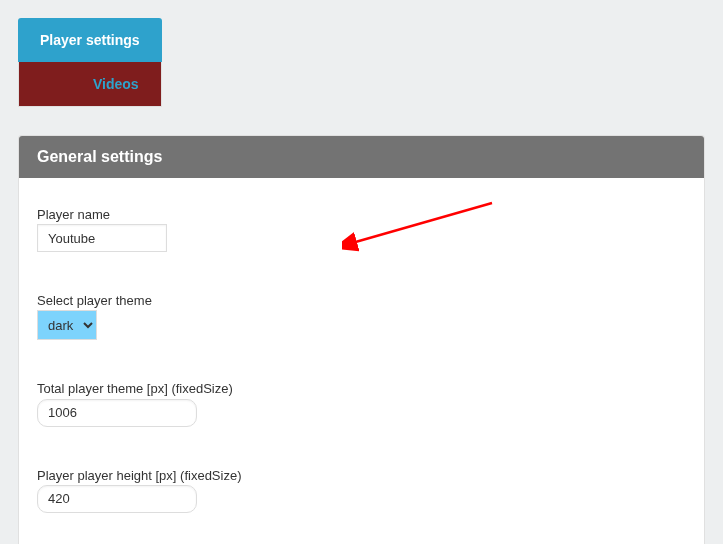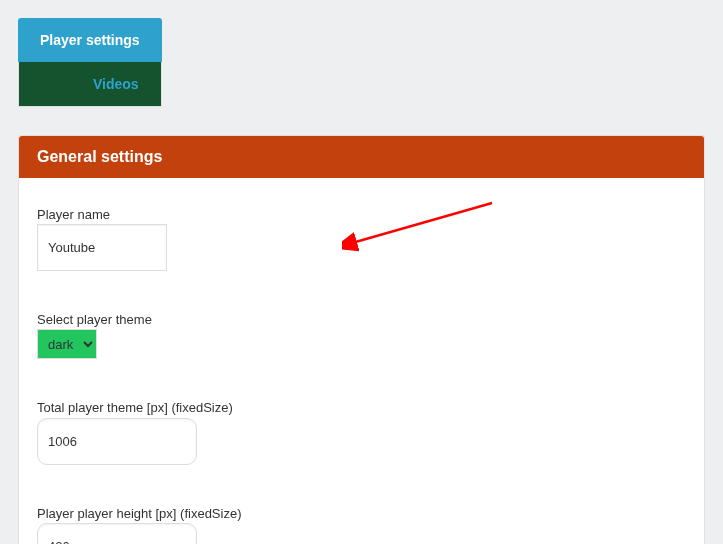--- a/index.html
+++ b/index.html
@@ -19,41 +19,41 @@
       display: inline-flex;
       flex-direction: column;
       margin-bottom: 28px;
       text-align: right;
     }
     .tab {
       padding: 14px 22px;
       font-size: 14px;
       font-weight: 600;
       cursor: pointer;
-      background: #14532d;
+      background: #7f1d1d;
       color: #2ea2cc;
       border: 1px solid #e0e0e0;
       min-width: 140px;
     }
     .tab.active {
       background: #2ea2cc;
       color: #fff;
       border: none;
       border-radius: 3px 3px 0 0;
     }
     .tab:not(.active) {
       border-top: none;
     }
     .panel {
       background: #fff;
       border: 1px solid #e0e0e0;
       border-radius: 3px;
     }
     .panel-header {
-      background: #c2410c;
+      background: #737373;
       color: #fff;
       padding: 12px 18px;
       font-size: 16px;
       font-weight: 600;
       border-radius: 3px 3px 0 0;
     }
     .panel-body {
       padding: 8px 18px 18px 18px;
     }
     .form-row {
@@ -70,35 +70,35 @@
     }
     .form-control {
       flex: 0 0 auto;
     }
     input[type="text"] {
       border: 1px solid #ddd;
       padding: 6px 10px;
       font-size: 13px;
       color: #333;
       box-shadow: inset 0 1px 2px rgba(0,0,0,0.05);
-      height: 47px;
+      height: 28px;
     }
     input.wide {
       width: 160px;
       border-radius: 10px;
     }
     input.narrow {
       width: 130px;
     }
     select {
       border: 1px solid #ddd;
       padding: 5px 6px;
       font-size: 13px;
       color: #333;
-      background: #22c55e;
+      background: #7dd3fc;
       height: 30px;
     }
     .arrow {
       position: absolute;
       top: 195px;
       left: 342px;
       pointer-events: none;
     }
   </style>
 </head>

